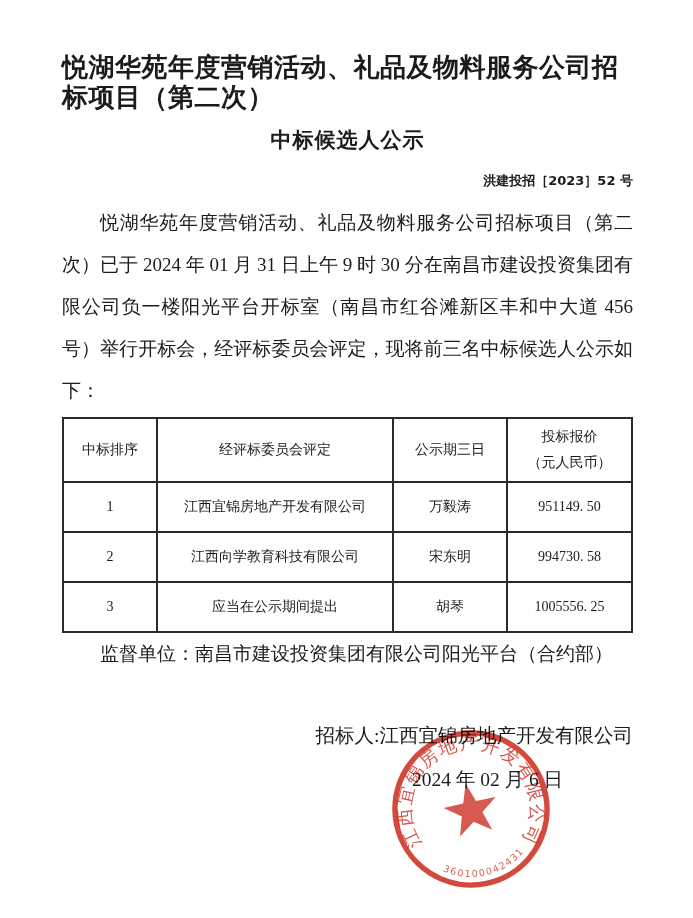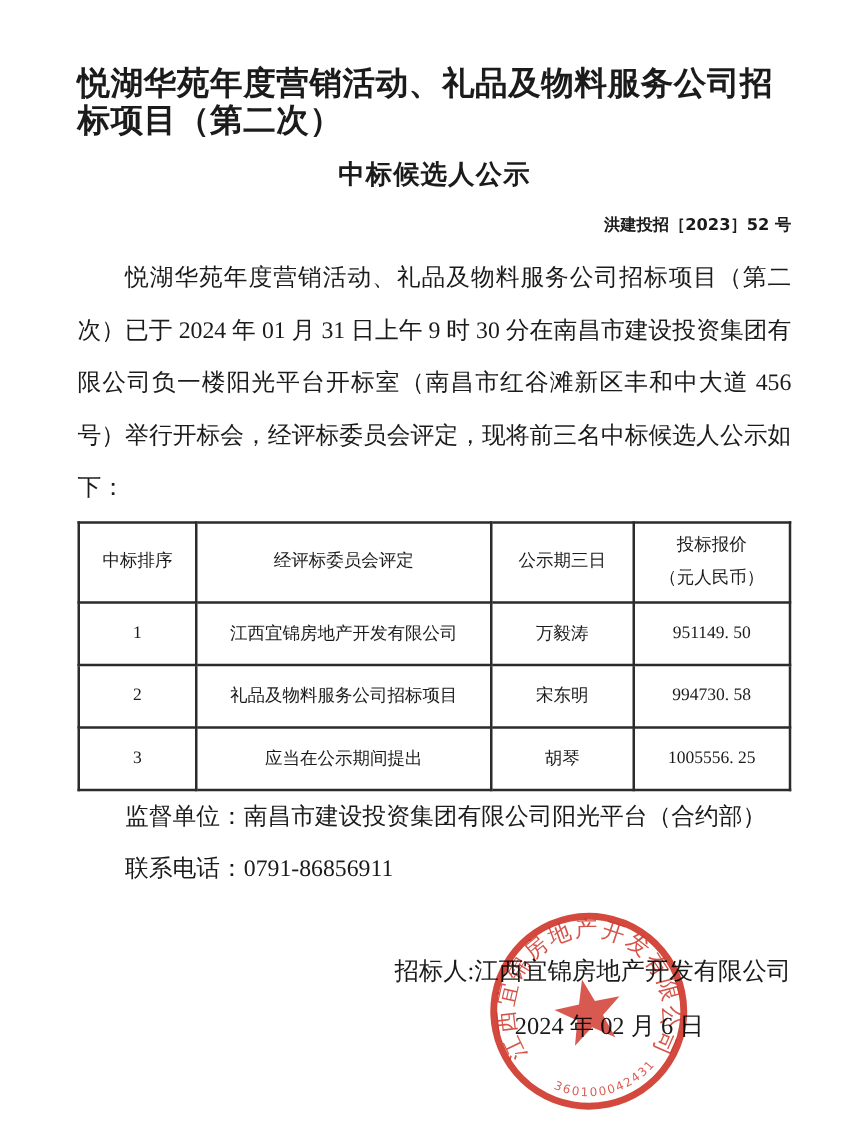--- a/index.html
+++ b/index.html
@@ -78,35 +78,34 @@
       </thead>
       <tbody>
         <tr>
           <td>1</td>
           <td>江西宜锦房地产开发有限公司</td>
           <td>万毅涛</td>
           <td>951149. 50</td>
         </tr>
         <tr>
           <td>2</td>
-          <td>礼品及物料服务公司招标项目</td>
+          <td>江西向学教育科技有限公司</td>
           <td>宋东明</td>
           <td>994730. 58</td>
         </tr>
         <tr>
           <td>3</td>
           <td>应当在公示期间提出</td>
           <td>胡琴</td>
           <td>1005556. 25</td>
         </tr>
       </tbody>
     </table>
 
     <div class="ind-line">监督单位：南昌市建设投资集团有限公司阳光平台（合约部）</div>
-    <div class="ind-line">联系电话：0791-86856911</div>
 
     <div class="tenderer">招标人:江西宜锦房地产开发有限公司</div>
     <div class="dateline">2024 年 02 月 6 日</div>
   </div>
 
   <svg class="seal" viewBox="0 0 164 164" xmlns="http://www.w3.org/2000/svg">
     <g transform="rotate(-12 82 82)" fill="none">
       <circle cx="82" cy="82" r="76" stroke="#cf3529" stroke-width="5.5" opacity="0.9"></circle>
       <polygon points="82,56 88.5,75.1 108.6,75.3 92.5,87.4 98.5,106.7 82,95 65.5,106.7 71.5,87.4 55.4,75.3 75.5,75.1" fill="#cf3529" opacity="0.82"></polygon>
       <defs>

